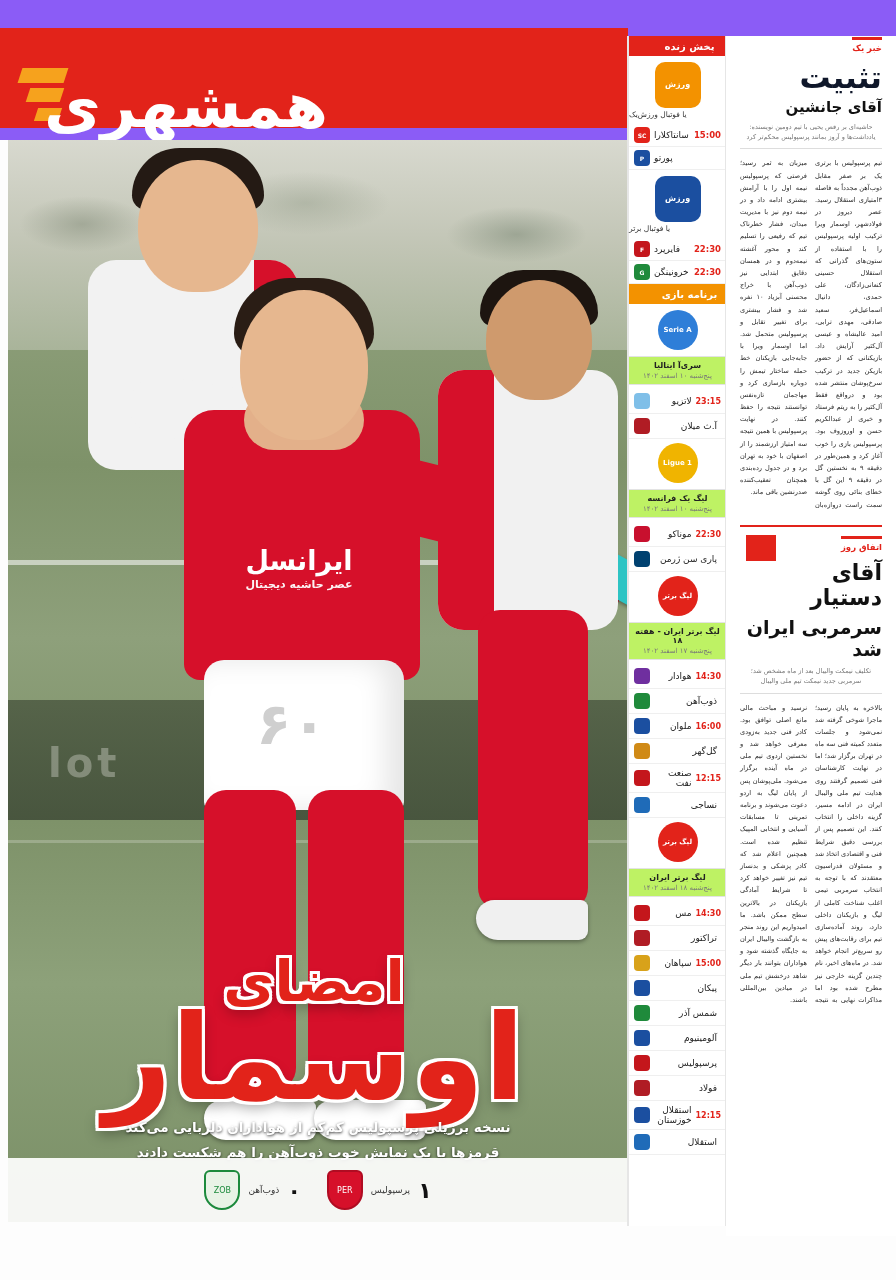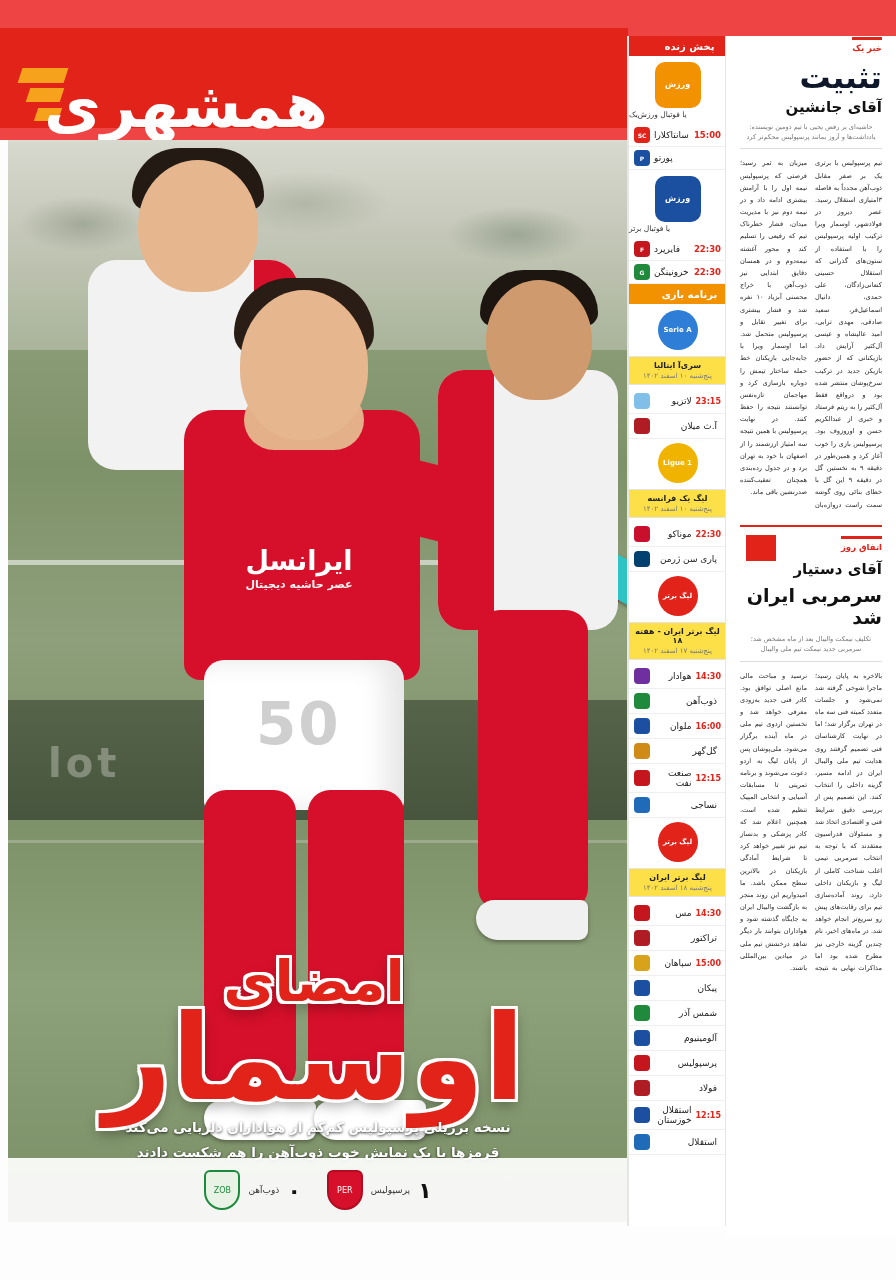--- a/index.html
+++ b/index.html
@@ -12,21 +12,21 @@
   .page {
     position: relative;
     width: 896px; height: 1280px;
     background: #fdfdfd;
   }
 
   
   .masthead {
     position: absolute; top: 0; right: 0;
     width: 896px; height: 140px;
-    background: #ef4444;
+    background: #8b5cf6;
   }
   .mast-red {
     position: absolute; top: 28px; right: 268px;
     width: 628px; height: 100px;
     background: #e2231a;
   }
   .mast-title {
     position: absolute; top: 34px; right: 300px;
     color: #ffffff;
     font-size: 62px; font-weight: bold;
@@ -297,21 +297,21 @@
   .ch-name { font-size: 9px; color: #1a1a1a; direction: rtl; flex: 1; text-align: left; padding: 0 4px; }
   .ch-time { font-size: 8.5px; color: #e2231a; font-weight: bold; }
   .mt-row {
     display: flex; flex-direction: row-reverse; align-items: center;
     justify-content: space-between;
     padding: 4px 5px; border-bottom: 1px solid #efefef; direction: rtl;
   }
   .mt-name { font-size: 9px; color: #1a1a1a; text-align: right; flex: 1; padding-right: 4px; }
   .mt-time { font-size: 8px; color: #e2231a; font-weight: bold; }
   .lg-band {
-    background: #fde047; border-top: 1px solid #e3e3e3; border-bottom: 1px solid #e3e3e3;
+    background: #bef264; border-top: 1px solid #e3e3e3; border-bottom: 1px solid #e3e3e3;
     text-align: center; padding: 4px 2px; direction: rtl; margin: 6px 0 4px;
   }
   .lg-title { font-size: 8px; color: #222; font-weight: bold; }
   .lg-date { font-size: 7px; color: #777; margin-top: 2px; }
   .lg-badge {
     width: 40px; height: 40px; margin: 4px auto 2px; border-radius: 50%;
     display: flex; align-items: center; justify-content: center;
     color: #fff; font-size: 7px; font-weight: bold; text-align: center; direction: rtl;
   }
 
@@ -398,21 +398,21 @@
 
     <div class="player pc-torso"></div>
     <div class="pc-sponsor">
       <div class="s1">ایرانسل</div>
       <div class="s2">عصر حاشیه دیجیتال</div>
     </div>
     <div class="player pc-neck"></div>
     <div class="player pc-hair"></div>
     <div class="player pc-head"></div>
     <div class="pc-shorts">
-      <span class="num">50</span>
+      <span class="num">۶۰</span>
     </div>
     <div class="player pc-leg-l"></div>
     <div class="player pc-leg-r"></div>
     <div class="shoe" style="top:960px; left:196px;"></div>
     <div class="shoe" style="top:960px; left:306px;"></div>
 
     <div class="headline">
       <span class="sub">امضای</span>
       <span>اوسمار</span>
     </div>
@@ -610,20 +610,20 @@
     <div>
       <div class="kicker">خبر یک</div>
       <div class="art-title">تثبیت</div>
       <div class="art-sub">آقای جانشین</div>
       <div class="byline">حاشیه‌ای بر رقص یحیی با تیم دومین نویسنده: یادداشت‌ها و آروز بمانند پرسپولیس محکم‌تر کرد</div>
       <div class="body-text">تیم پرسپولیس با برتری یک بر صفر مقابل ذوب‌آهن مجدداً به فاصله ۳امتیازی استقلال رسید. عصر دیروز در فولادشهر، اوسمار ویرا ترکیب اولیه پرسپولیس را با استفاده از ستون‌های گذرانی که استقلال حسینی کنعانی‌زادگان، علی حمدی، دانیال اسماعیل‌فر، سعید صادقی، مهدی ترابی، امید عالیشاه و عیسی آل‌کثیر آرایش داد. بازیکنانی که از حضور بازیکن جدید در ترکیب سرخ‌پوشان منتشر شده بود و درواقع فقط آل‌کثیر را به ریتم فرستاد و خبری از عبدالکریم حسن و اوروزوف بود. پرسپولیس بازی را خوب آغاز کرد و همین‌طور در دقیقه ۹ به نخستین گل در دقیقه ۹ این گل با خطای بنائی روی گوشه سمت راست دروازه‌بان میزبان به ثمر رسید؛ فرصتی که پرسپولیس نیمه اول را با آرامش بیشتری ادامه داد و در نیمه دوم نیز با مدیریت میدان، فشار خطرناک تیم که رفیعی را تسلیم کند و محور آغشته نیمه‌دوم و در همسان دقایق ابتدایی نیز ذوب‌آهن با خراج محسنی آبزیاد ۱۰ نفره شد و فشار بیشتری برای تغییر تقابل و پرسپولیس متحمل شد. اما اوسمار ویرا با جابه‌جایی بازیکنان خط حمله ساختار تیمش را دوباره بازسازی کرد و مهاجمان تازه‌نفس توانستند نتیجه را حفظ کنند. در نهایت پرسپولیس با همین نتیجه سه امتیاز ارزشمند را از اصفهان با خود به تهران برد و در جدول رده‌بندی همچنان تعقیب‌کننده صدرنشین باقی ماند.</div>
     </div>
     <div class="art2">
       <div class="swatch"></div>
       <div class="kicker">اتفاق روز</div>
-      <div class="art-sub" style="font-size:15px;text-align:right;">آقای دستیار</div>
+      <div class="art-sub" style="font-size:22px;text-align:right;">آقای دستیار</div>
       <div class="art-sub" style="font-size:19px;">سرمربی ایران شد</div>
       <div class="byline">تکلیف نیمکت والیبال بعد از ماه مشخص شد؛ سرمربی جدید نیمکت تیم ملی والیبال</div>
       <div class="body-text">بالاخره به پایان رسید؛ ماجرا شوخی گرفته شد نمی‌شود و جلسات متعدد کمیته فنی سه ماه در تهران برگزار شد؛ اما در نهایت کارشناسان فنی تصمیم گرفتند روی هدایت تیم ملی والیبال ایران در ادامه مسیر، گزینه داخلی را انتخاب کنند. این تصمیم پس از بررسی دقیق شرایط فنی و اقتصادی اتخاذ شد و مسئولان فدراسیون معتقدند که با توجه به انتخاب سرمربی تیمی اغلب شناخت کاملی از لیگ و بازیکنان داخلی دارد، روند آماده‌سازی تیم برای رقابت‌های پیش رو سریع‌تر انجام خواهد شد. در ماه‌های اخیر، نام چندین گزینه خارجی نیز مطرح شده بود اما مذاکرات نهایی به نتیجه نرسید و مباحث مالی مانع اصلی توافق بود. کادر فنی جدید به‌زودی معرفی خواهد شد و نخستین اردوی تیم ملی در ماه آینده برگزار می‌شود. ملی‌پوشان پس از پایان لیگ به اردو دعوت می‌شوند و برنامه تمرینی تا مسابقات آسیایی و انتخابی المپیک تنظیم شده است. همچنین اعلام شد که کادر پزشکی و بدنساز تیم نیز تغییر خواهد کرد تا شرایط آمادگی بازیکنان در بالاترین سطح ممکن باشد. ما امیدواریم این روند منجر به بازگشت والیبال ایران به جایگاه گذشته شود و هواداران بتوانند بار دیگر شاهد درخشش تیم ملی در میادین بین‌المللی باشند.</div>
     </div>
   </div>
 
 </div>
 
 </body></html>

